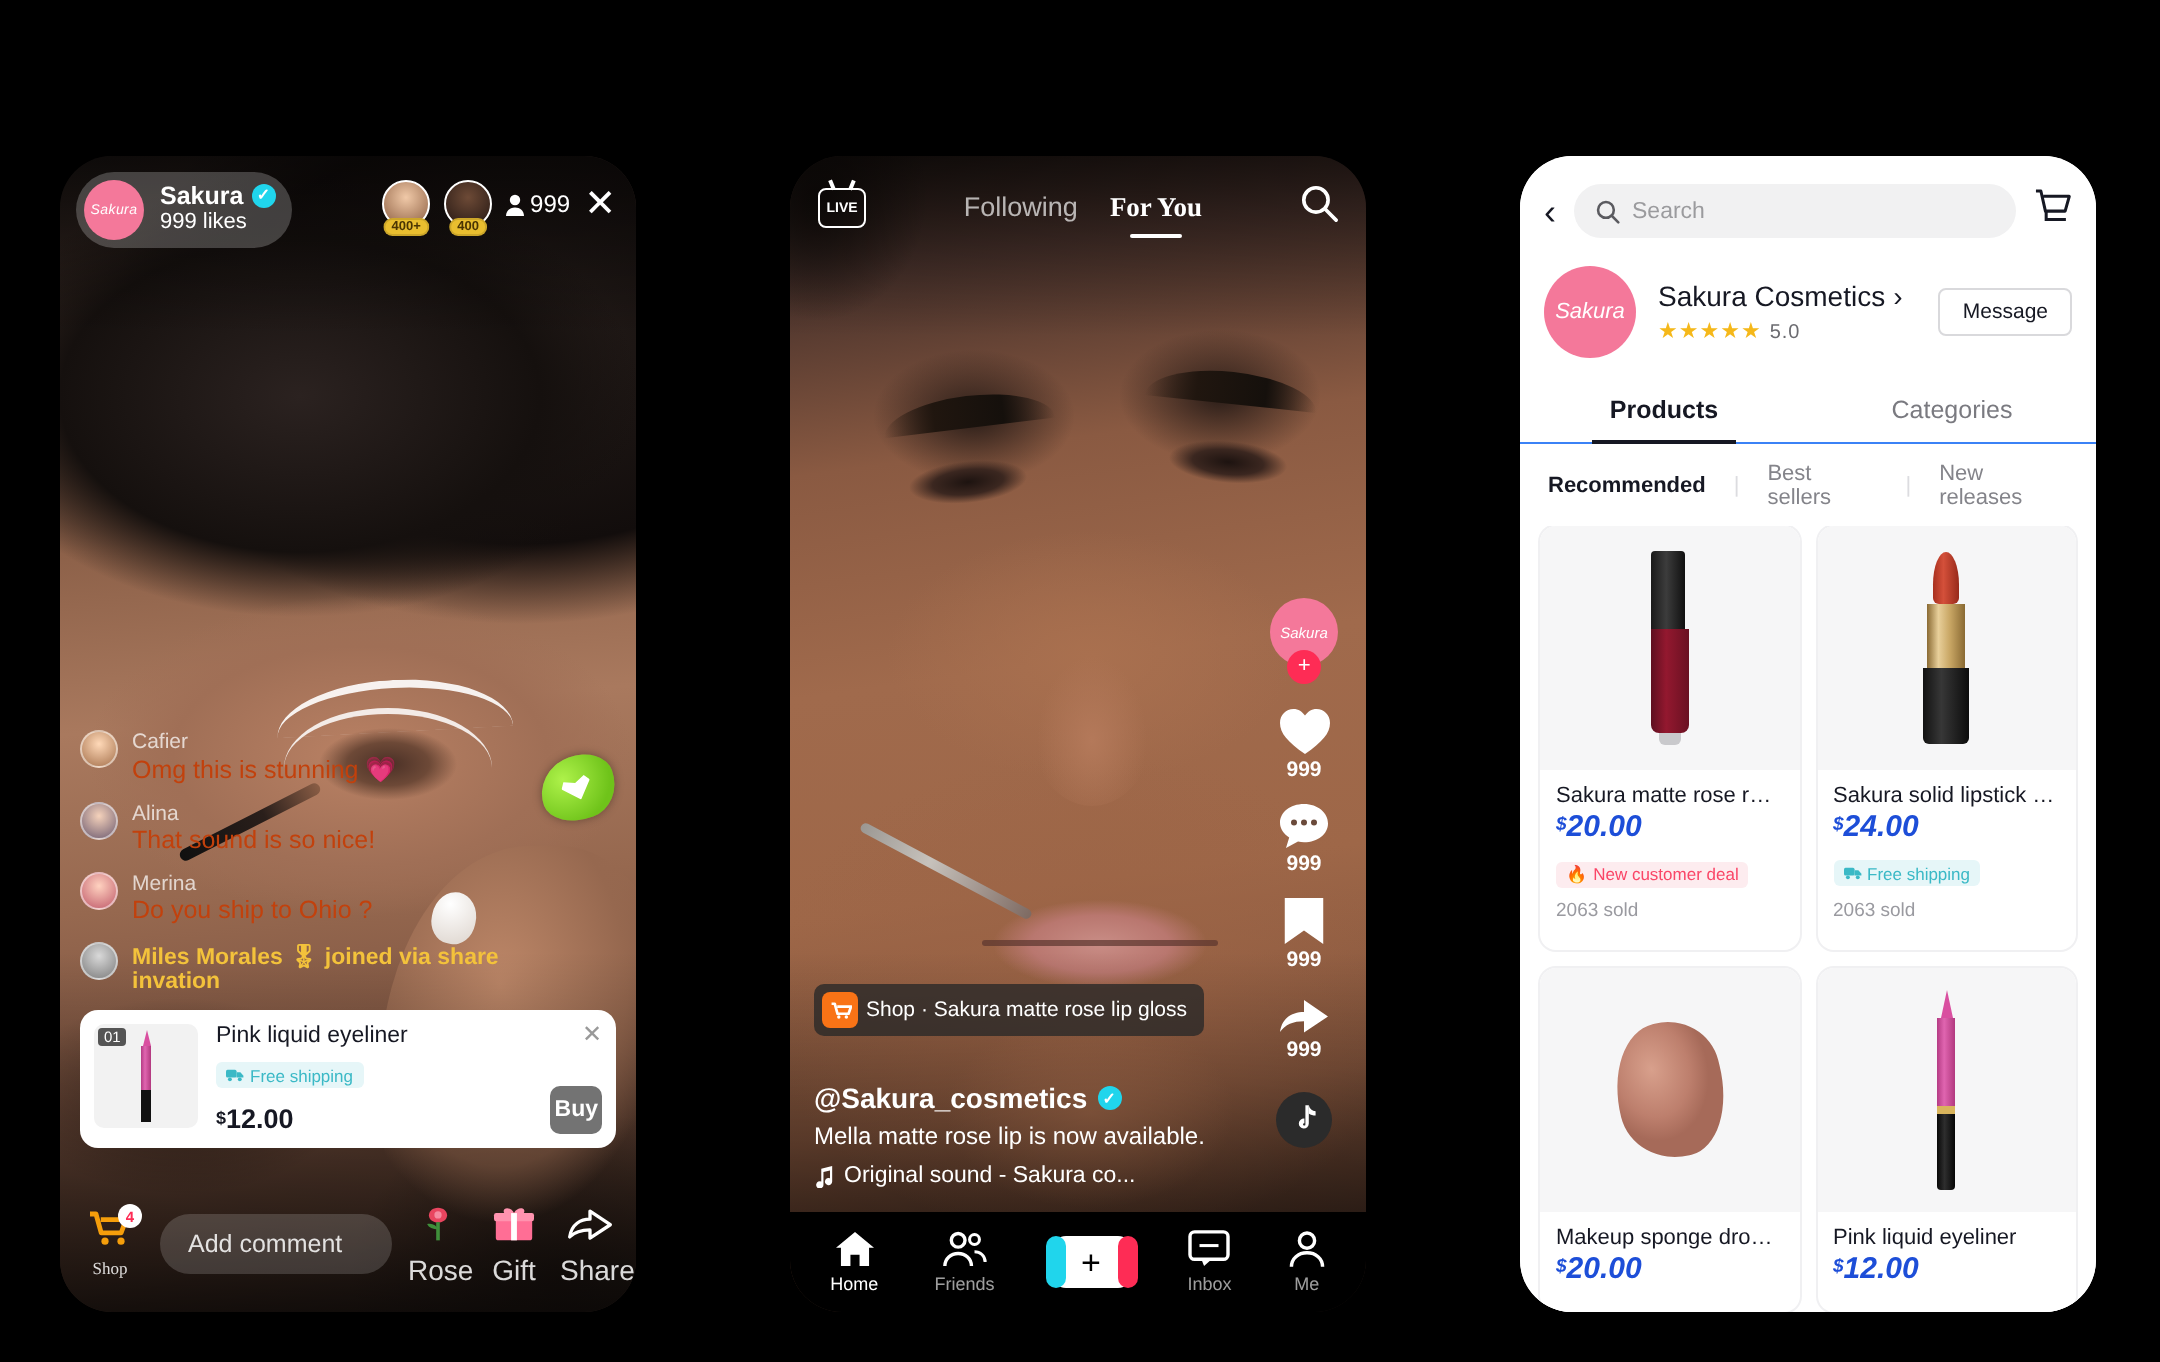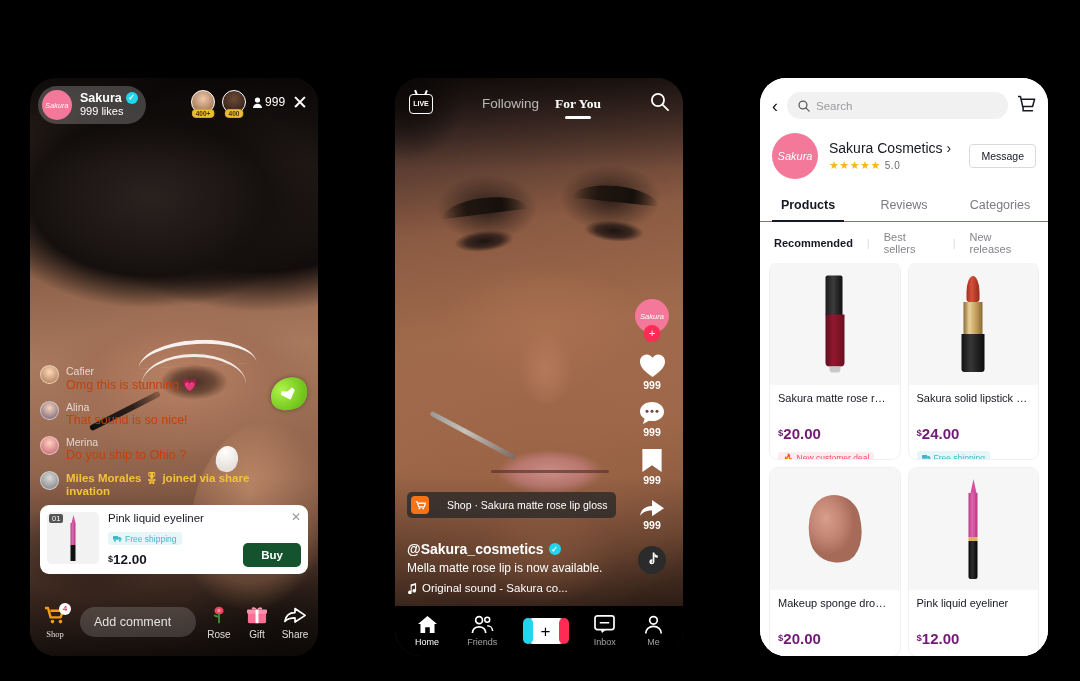--- a/index.html
+++ b/index.html
@@ -183,34 +183,34 @@
   }
   .pthumb { width:52px; height:52px; border-radius:5px; background:#f2f2f2; position:relative; flex:none; }
   .pidx { position:absolute; left:2px; top:2px; background:#555; color:#fff; font-size:7.5px; padding:0 3px; border-radius:2px; }
   .pinfo { flex:1; min-width:0; position:relative; }
   .ptitle { font-size:11.5px; color:#161823; margin-bottom:4px; }
   .chip { display:inline-flex; align-items:center; gap:3px; font-size:8.5px; padding:1.5px 5px; border-radius:3px; }
   .chip.ship { background:#E6F6F8; color:#3BB9C6; }
   .chip.deal { background:#FDECEF; color:#FA4667; }
   .pprice { font-size:13.5px; font-weight:bold; color:#161823; margin-top:6px; }
   .pprice small { font-size:9px; font-weight:bold; vertical-align:2px; }
-  .buy { position:absolute; right:0; bottom:0; background:#14532d; color:#fff;
-    font-size:11.5px; font-weight:bold; border:none; border-radius:5px; padding:6px 18px; cursor:pointer; }
+  .buy { position:absolute; right:0; bottom:0; background:#737373; color:#fff;
+    font-size:11.5px; font-weight:bold; border:none; border-radius:5px; padding:6px 2px; cursor:pointer; }
   .pclose { position:absolute; right:0; top:-2px; color:#999; font-size:12px; cursor:pointer; }
 
   .bottombar { position:absolute; left:0; right:0; bottom:10px; height:48px; display:flex; align-items:center; padding:0 8px; gap:8px; }
   .shopbtn { width:34px; text-align:center; position:relative; cursor:pointer; }
   .shopbtn .lab { color:rgba(255,255,255,.85); font-size:8.5px; margin-top:1px;font-family:Liberation Serif, serif; }
   .cartbadge { position:absolute; right:1px; top:-3px; background:#fff; color:#FE2C55;
     font-size:7.5px; font-weight:bold; border-radius:50%; width:12px; height:12px;
     display:flex; align-items:center; justify-content:center; }
   .addcmt { flex:1; background:rgba(255,255,255,.16); border-radius:18px; padding:8px 14px;
     color:rgba(255,255,255,.85); font-size:12.5px; cursor:text; }
   .gifticon { width:30px; text-align:center; cursor:pointer; }
-  .gifticon .lab { color:rgba(255,255,255,.85); font-size:10px; }
+  .gifticon .lab { color:rgba(255,255,255,.85); font-size:14px; }
 
   
   .p2top { position:absolute; left:0; right:0; top:14px; display:flex; align-items:center; padding:0 14px; }
   .livebox { width:24px;height:20px;border:1.6px solid #fff;border-radius:4px;color:#fff;
     font-size:7px;font-weight:bold;display:flex;align-items:center;justify-content:center; position:relative; }
   .livebox:before, .livebox:after{content:"";position:absolute;top:-5px;width:1.6px;height:5px;background:#fff;}
   .livebox:before{left:5px;transform:rotate(-22deg);} .livebox:after{right:5px;transform:rotate(22deg);}
   .p2tabs { flex:1; display:flex; justify-content:center; gap:16px; }
   .p2tab { color:rgba(255,255,255,.68); font-size:13.5px; position:relative; cursor:pointer; }
   .p2tab.on { color:#fff; font-weight:bold;font-family:Liberation Serif, serif; }
@@ -223,21 +223,21 @@
     display:flex;align-items:center;justify-content:center;font-style:italic;position:relative;margin-bottom:10px; }
   .rail .av .plus { position:absolute;left:50%;bottom:-9px;transform:translateX(-50%);
     width:17px;height:17px;border-radius:50%;background:#FE2C55;color:#fff;font-size:11px;
     display:flex;align-items:center;justify-content:center;line-height:1; }
   .rail .item { display:flex; flex-direction:column; align-items:center; margin-top:7px; cursor:pointer; }
   .rail .cnt { color:#fff; font-size:10.5px; font-weight:bold; margin-top:1px; }
   .tiktokbtn { width:28px;height:28px;border-radius:50%;background:#2b2b2b;margin-top:12px;
     display:flex;align-items:center;justify-content:center; }
 
   .shoptag { position:absolute; left:12px; bottom:138px; background:rgba(40,40,40,.78);
-    border-radius:5px; padding:4px 8px 4px 4px; display:flex; align-items:center; gap:18px; }
+    border-radius:5px; padding:4px 8px 4px 4px; display:flex; align-items:center; gap:4px; }
   .shoptag .sq { width:18px;height:18px;border-radius:4px;background:#F97316;display:flex;align-items:center;justify-content:center; }
   .shoptag .txt { color:#fff; font-size:10.5px; }
   .p2caption { position:absolute; left:12px; bottom:62px; width:210px; }
   .p2user { color:#fff; font-size:14px; font-weight:bold; display:flex; align-items:center; gap:5px; margin-bottom:4px; }
   .p2desc { color:#fff; font-size:12px; line-height:1.32; }
   .p2sound { color:#fff; font-size:11.5px; margin-top:5px; display:flex; align-items:center; gap:5px; }
 
   .p2nav { position:absolute; left:0;right:0;bottom:0; height:50px; background:#000;
     display:flex; align-items:center; justify-content:space-around; padding:0 6px; }
   .navitem { display:flex; flex-direction:column; align-items:center; gap:3px; cursor:pointer; }
@@ -273,21 +273,21 @@
     width:72px; height:2.5px; background:#161823; }
   .filters { display:flex; align-items:center; padding:9px 14px 8px; font-size:11px; gap:0; }
   .filt { color:#84848a; cursor:pointer; }
   .filt.on { color:#161823; font-weight:bold; }
   .sep { color:#dcdce0; padding:0 14px; }
   .grid { flex:1; overflow:hidden; display:grid; grid-template-columns:1fr 1fr; gap:9px; padding:0 10px; }
   .card { background:#fff; border-radius:8px; overflow:hidden; box-shadow:0 0 0 1px #f0f0f2; cursor:pointer; }
   .cimg { height:122px; background:#F6F6F7; position:relative; }
   .cbody { padding:7px 8px 9px; }
   .ctitle { font-size:11px; color:#161823; white-space:nowrap; overflow:hidden; text-overflow:ellipsis; }
-  .cprice { font-size:15px; font-weight:bold; color:#701a75; margin-top:21px; }
+  .cprice { font-size:15px; font-weight:bold; color:#1d4ed8; margin-top:1px;font-style:italic; }
   .cprice small { font-size:9.5px; vertical-align:3px; }
   .csold { font-size:9.5px; color:#9a9aa0; margin-top:5px; }
   .cchip { margin-top:5px; }
 
   
   .art { position:absolute; left:50%; top:50%; transform:translate(-50%,-50%); }
   .gloss-cap { width:17px;height:40px;background:linear-gradient(90deg,#1a1a1a,#3c3c3c 45%,#101010); border-radius:2px 2px 0 0; }
   .gloss-bod { width:19px;height:52px;background:linear-gradient(90deg,#5e0f20,#93182f 40%,#6a1122); margin-top:-1px; border-radius:0 0 4px 4px; }
   .gloss-tip { width:11px;height:6px;background:#c9c9cc;margin:0 auto;border-radius:0 0 3px 3px; }
   .lip-bullet { width:13px;height:26px;background:linear-gradient(90deg,#a8301f,#d4503a 40%,#982a1b);
@@ -612,21 +612,20 @@
           </div>
           <div class="stars">
             <span>★★★★★</span><span class="rating">5.0</span>
           </div>
         </div>
         <button class="msgbtn">Message</button>
       </div>
 
       <div class="p3tabs">
         <div class="p3tab on">Products</div>
-        <div class="p3tab">Reviews</div>
         <div class="p3tab">Categories</div>
       </div>
 
       <div class="filters">
         <span class="filt on">Recommended</span>
         <span class="sep">|</span>
         <span class="filt">Best sellers</span>
         <span class="sep">|</span>
         <span class="filt">New releases</span>
       </div>

